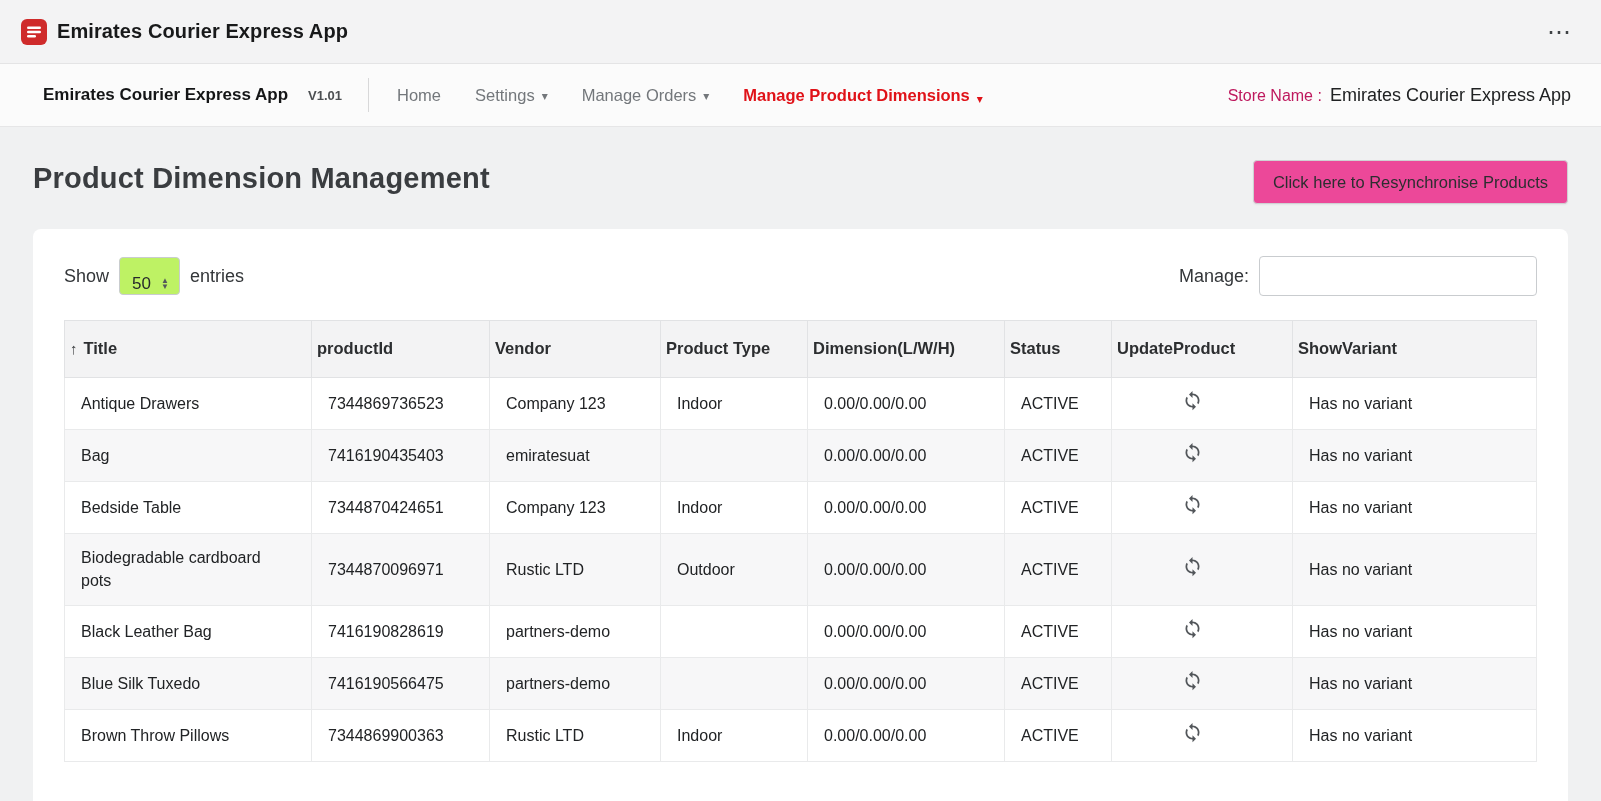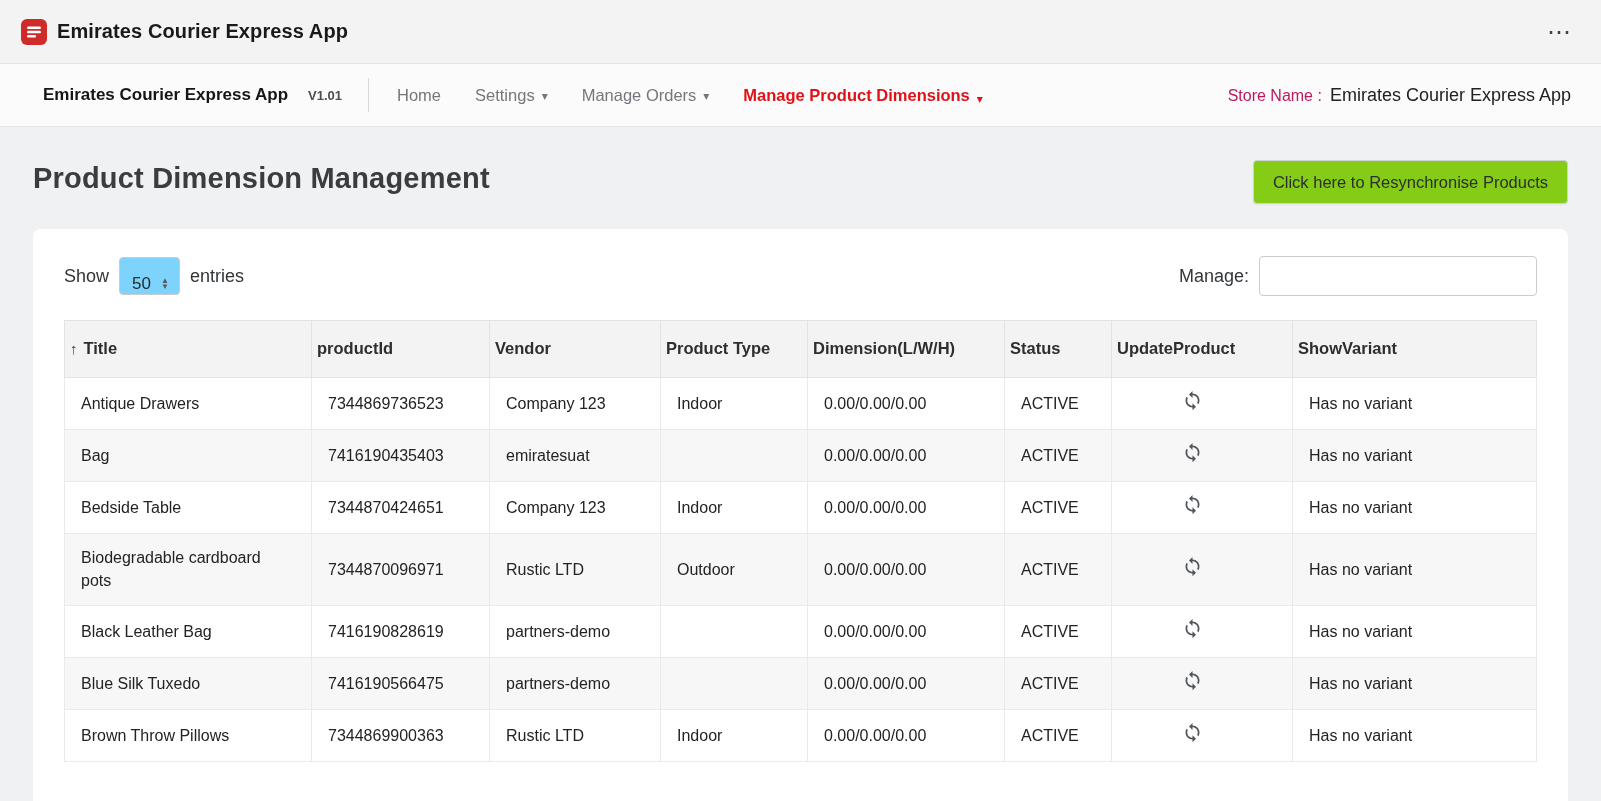--- a/index.html
+++ b/index.html
@@ -54,37 +54,37 @@
   .store-label { font-size: 16px; color: #be185d; }
   .store-name { font-size: 18px; color: #202223; }
 
   
   .page-head {
     display: flex; align-items: flex-end; justify-content: space-between;
     margin: 33px 33px 34px 33px;
   }
   .page-title { font-size: 29px; font-weight: 700; color: #3a3d40; letter-spacing: .2px; }
   .resync-btn {
-    background: #84cc16; border: 1px solid #cfd1d3; border-radius: 4px;
+    background: #ec4899; border: 1px solid #cfd1d3; border-radius: 4px;
     height: 44px; padding: 0 19px; font-size: 16.5px; color: #2c2e30;
     font-family: inherit; cursor: pointer;
     box-shadow: 0 1px 2px rgba(0,0,0,.05);
     margin-bottom: -9px;
   }
 
   
   .card {
     background: #fff; margin: 0 33px; border-radius: 8px 8px 0 0;
     padding: 27px 31px 40px 31px; min-height: 620px;
   }
   .controls { display: flex; align-items: center; justify-content: space-between; margin-bottom: 24px; }
   .length-ctl { display: flex; align-items: center; gap: 10px; font-size: 18px; color: #333639; }
   .entries-select {
     display: inline-flex; align-items: center; gap: 10px;
-    border: 1px solid #c9cccf; border-radius: 4px; background: #7dd3fc;
+    border: 1px solid #c9cccf; border-radius: 4px; background: #bef264;
     padding: 22px 10px 6px 12px; height: 38px; font-size: 17px; color: #27292b;
     cursor: pointer;
   }
   .updown { display: inline-flex; flex-direction: column; font-size: 8px; line-height: 6px; color: #55585b; }
   .search-ctl { display: flex; align-items: center; gap: 10px; font-size: 18px; color: #333639; }
   .search-input {
     width: 278px; height: 40px; border: 1px solid #c9cccf; border-radius: 4px;
     font-size: 16px; padding: 0 10px; font-family: inherit; background: #fff;
   }
 

